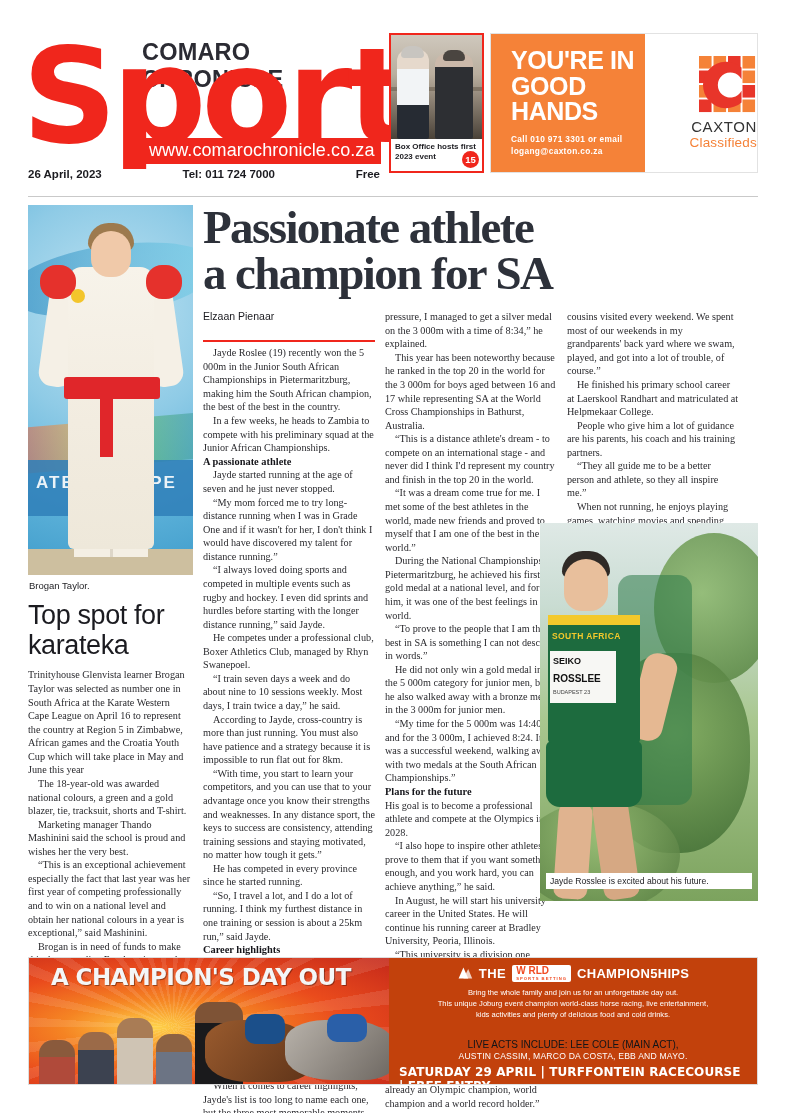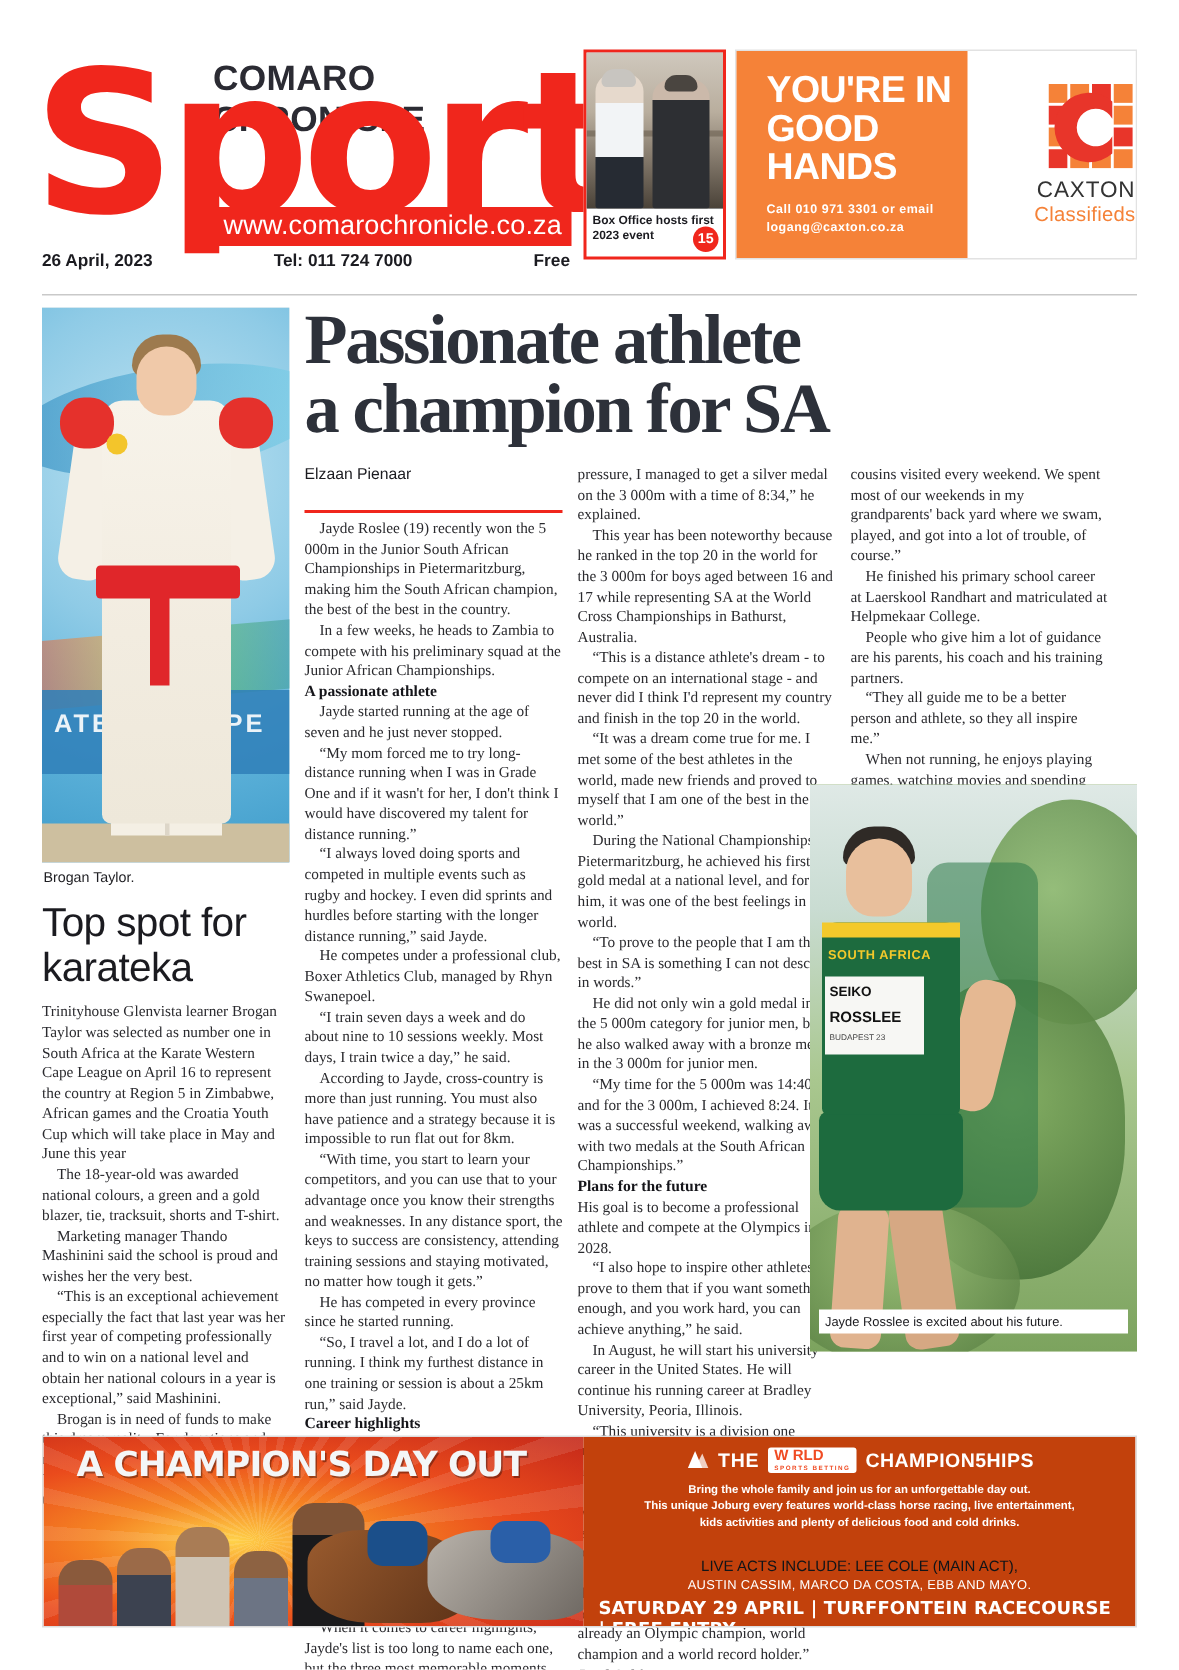--- a/index.html
+++ b/index.html
@@ -206,21 +206,21 @@
   .ad-jock1{position:absolute; right:104px; bottom:40px; width:40px; height:30px; border-radius:10px; background:#1b4f8a;}
   .ad-jock2{position:absolute; right:22px; bottom:42px; width:40px; height:28px; border-radius:10px; background:#2a5fa8;}
 
   .ad-right { flex:1; background:#c2410c; position:relative; color:#fff; padding: 6px 10px 6px 10px;
      display:flex; flex-direction:column; align-items:center;}
   .ad-r1 { display:flex; align-items:center; gap:6px; margin-top:1px;}
   .ad-the { font-size:13px; font-weight:bold; letter-spacing:.5px;}
   .ad-wsb { background:#fff; color:#f04b23; font-size:10px; font-weight:bold; padding:1px 4px; border-radius:2px; line-height:1.05;}
   .ad-wsb small{display:block;font-size:4.2px;letter-spacing:1px;color:#f04b23;}
   .ad-champ { font-size:13px; font-weight:bold; letter-spacing:.3px;}
-  .ad-body { font-size:7.6px; font-weight:bold; text-align:center; line-height:1.45; margin-top:5px;}
+  .ad-body { font-size:7.6px; font-weight:normal; text-align:center; line-height:1.45; margin-top:5px;}
   .ad-acts1 { font-size:10px; font-weight:normal; margin-top:19px; color:#101418;}
   .ad-acts2 { font-size:8.6px; margin-top:1px; letter-spacing:.2px;}
   .ad-when { font-size:12px; font-weight:bold; margin-top:4px; letter-spacing:.1px; font-family:"DejaVu Sans",sans-serif;}
   .ad-logos { display:flex; align-items:center; gap:12px; margin-top:6px;}
   .lg { background:#fff; color:#f04b23; font-size:8px; font-weight:bold; padding:2px 5px; border-radius:2px;}
   .ad-tri { width:16px; height:14px; display:inline-block; }
 </style>
 </head>
 <body>
 
@@ -434,21 +434,21 @@
         </span>
         <span class="ad-the">THE</span>
         <span class="ad-wsb">
           <span>W RLD</span>
           <small>SPORTS BETTING</small>
         </span>
         <span class="ad-champ">CHAMPION5HIPS</span>
       </div>
       <div class="ad-body">
         <div>Bring the whole family and join us for an unforgettable day out.</div>
-        <div>This unique Joburg every features world-class horse racing, live entertainment,</div>
+        <div>This unique Joburg event champion world-class horse racing, live entertainment,</div>
         <div>kids activities and plenty of delicious food and cold drinks.</div>
       </div>
       <div class="ad-acts1">LIVE ACTS INCLUDE: LEE COLE (MAIN ACT),</div>
       <div class="ad-acts2">AUSTIN CASSIM, MARCO DA COSTA, EBB AND MAYO.</div>
       <div class="ad-when">SATURDAY 29 APRIL  |  TURFFONTEIN RACECOURSE  |  FREE ENTRY</div>
       <div class="ad-logos">
 
         <span class="lg">
           
           

